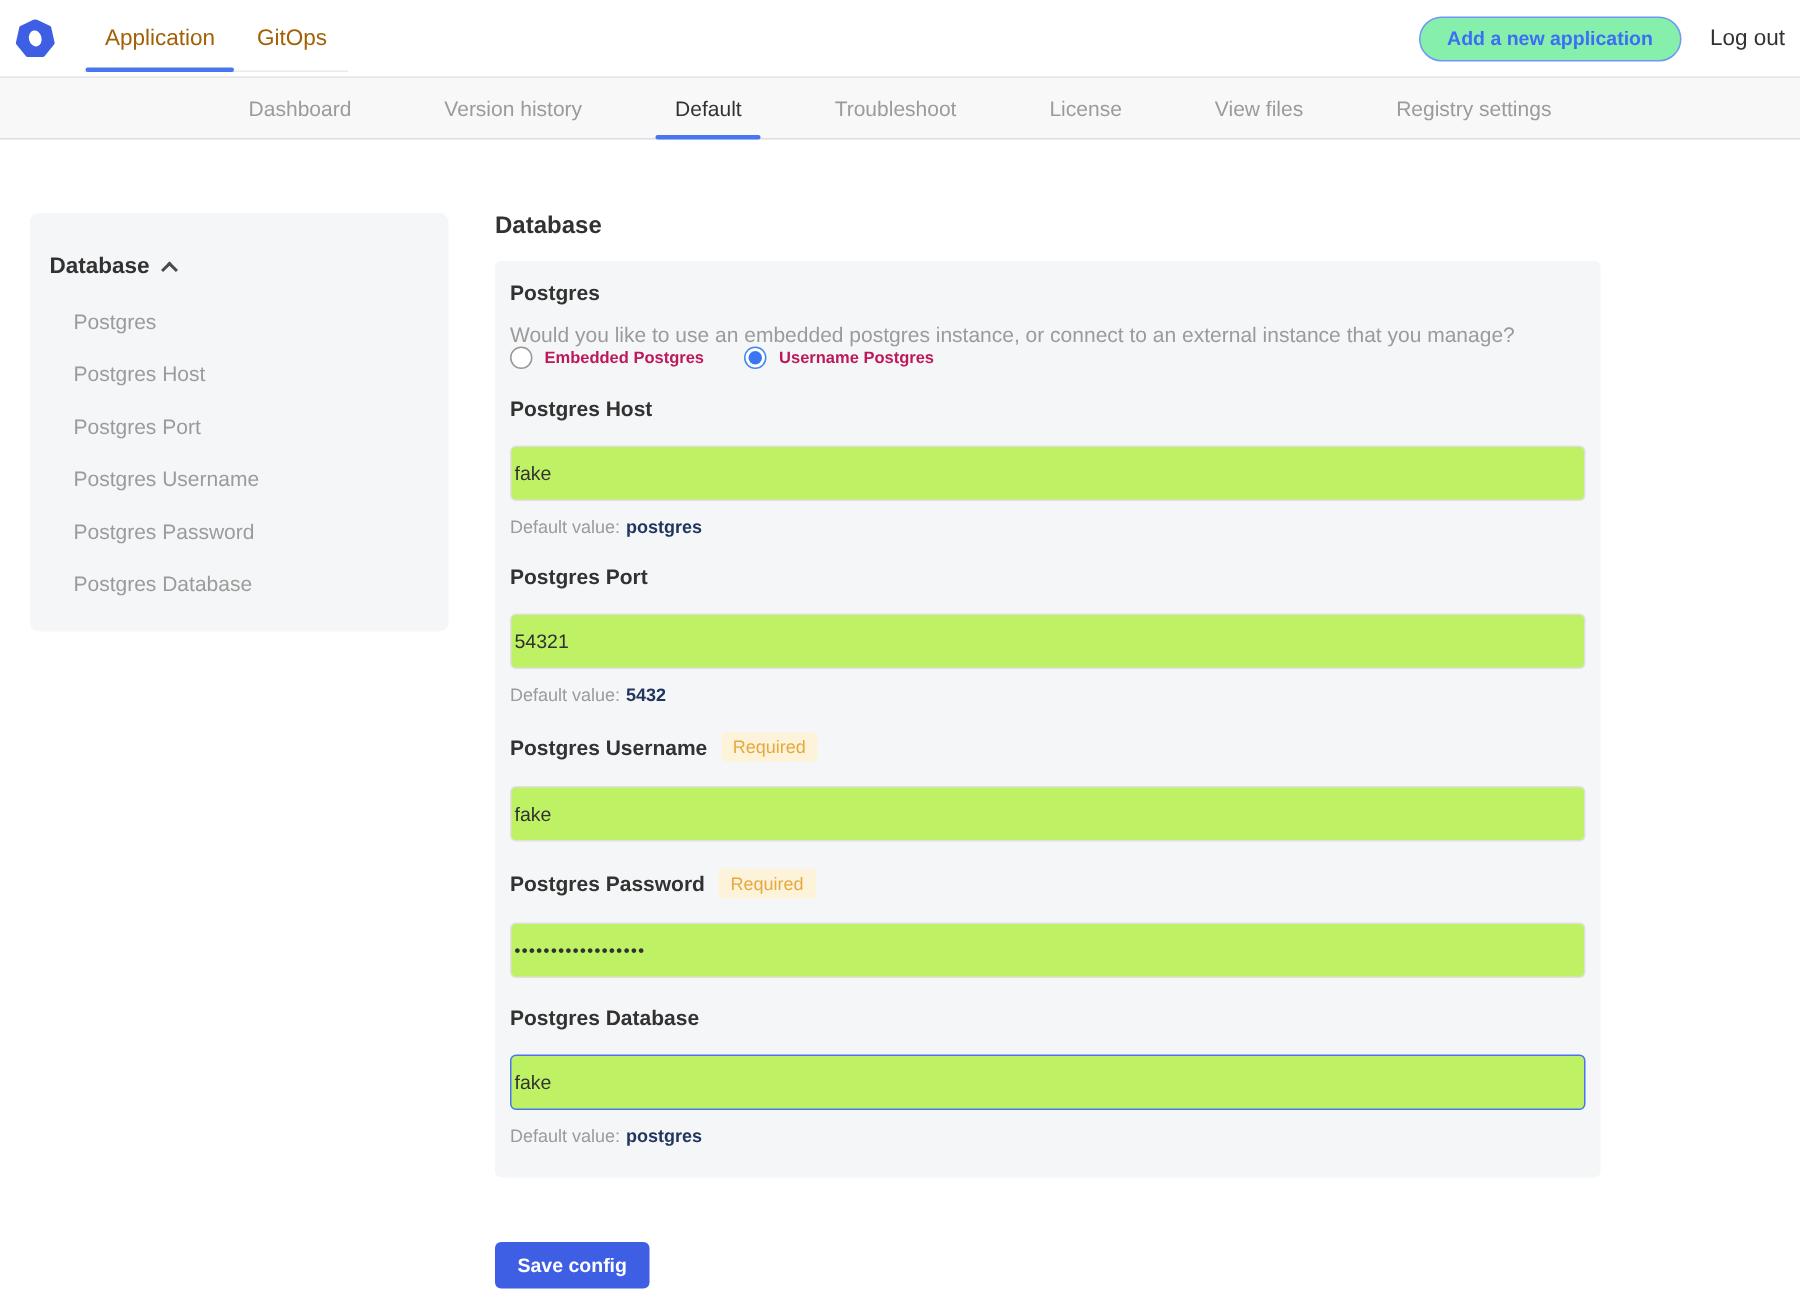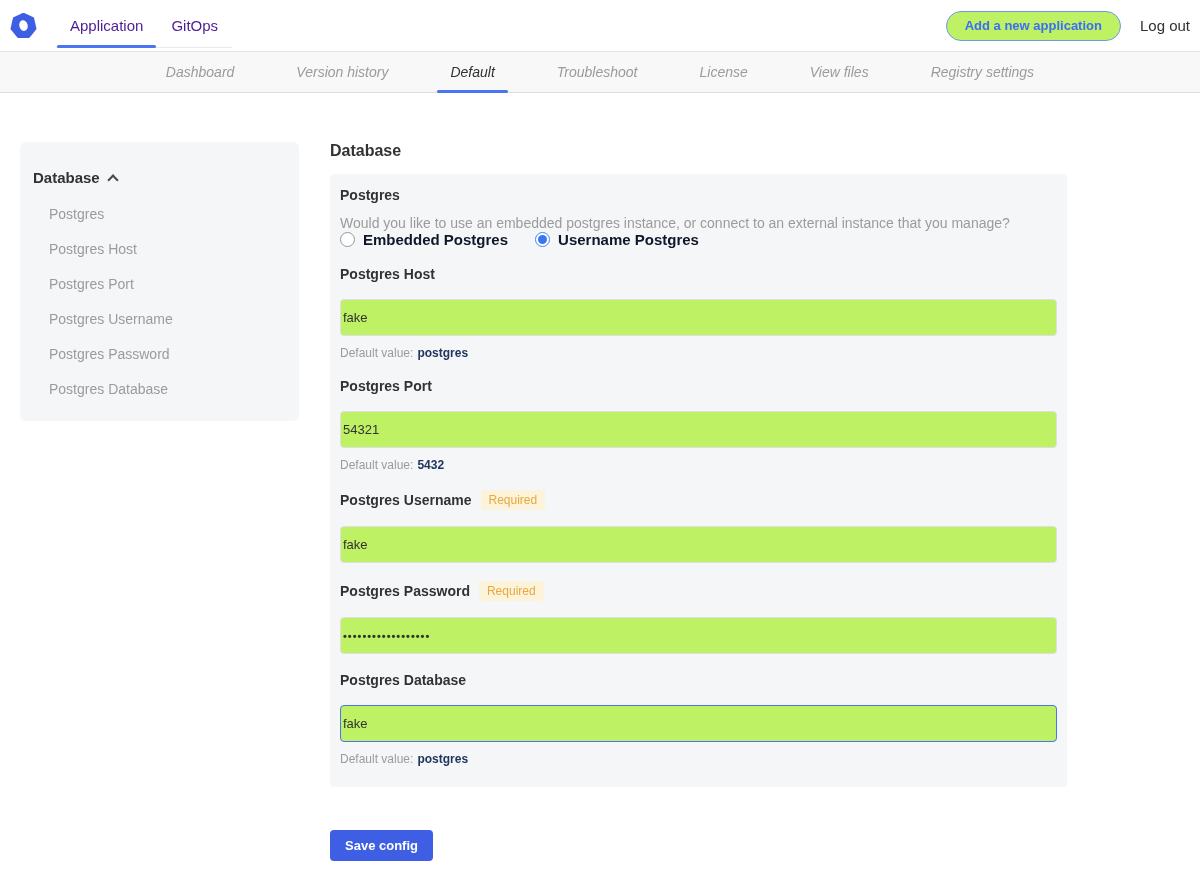--- a/index.html
+++ b/index.html
@@ -22,54 +22,54 @@
   .logo-wrap { display: flex; align-items: center; margin-right: 19px; }
   .top-tabs { display: flex; align-items: stretch; position: relative; }
   .top-tabs::after {
     content: ""; position: absolute; left: 0; right: 0; bottom: 3px;
     height: 1px; background: #e9eaec;
   }
   .top-tab {
     position: relative;
     display: flex; align-items: center;
     padding: 0 13px; margin: 0 1px;
-    font-size: 15px; font-weight: 500; color: #4c1d95;
+    font-size: 15px; font-weight: 500; color: #a16207;
     cursor: pointer; z-index: 1; text-align: center;
   }
   .top-tab.active::before {
     content: ""; position: absolute; left: 0; right: 0; bottom: 3px;
     height: 3px; background: #4b74f0; border-radius: 2px;
   }
   .topnav-right {
     margin-left: auto; display: flex; align-items: center; gap: 19px;
   }
   .pill-btn {
     height: 30px; padding: 0 18px;
     border: 1px solid #6f97f5; border-radius: 30px;
-    background: #bef264; color: #3b6ef5;
+    background: #86efac; color: #3b6ef5;
     font-family: "Liberation Sans", sans-serif;
     font-size: 13px; font-weight: 700;
     cursor: pointer;
   }
   .logout { font-size: 15px; color: #323232; cursor: pointer; text-decoration: none; }
 
   
   .subnav {
     height: 42px;
     background: #f8f8f9;
     border-top: 1px solid #e4e5e7;
     border-bottom: 1px solid #dcdee3;
     display: flex; justify-content: center; align-items: stretch;
     gap: 36px;
   }
   .subnav-item {
     position: relative;
     display: flex; align-items: center;
     padding: 0 13px;
-    font-size: 14px; color: #9b9b9b; cursor: pointer; font-style: italic;
+    font-size: 14px; color: #9b9b9b; cursor: pointer;
   }
   .subnav-item.active { color: #323232; font-weight: 500; }
   .subnav-item.active::after {
     content: ""; position: absolute; left: 0; right: 0; bottom: -1px;
     height: 3px; background: #4b74f0; border-radius: 2px;
   }
 
   
   .content {
     display: flex; align-items: flex-start;
@@ -118,21 +118,21 @@
   .radio-circle {
     width: 15px; height: 15px; border-radius: 50%;
     border: 1px solid #979797; background: #fff;
     display: inline-flex; align-items: center; justify-content: center;
     flex: 0 0 auto;
   }
   .radio-circle.selected { border-color: #4285f4; }
   .radio-circle.selected::after {
     content: ""; width: 9px; height: 9px; border-radius: 50%; background: #3b76f2;
   }
-  .radio-label { font-size: 15px; font-weight: 700; color: #0f172a; }
+  .radio-label { font-size: 11px; font-weight: 700; color: #be185d; }
 
   .field-group { margin-bottom: 18px; }
   .field-group:last-child { margin-bottom: 0; }
   .text-input {
     width: 100%; height: 37px;
     border: 1px solid #dfdfdf; border-radius: 4px;
     background: #bef264; padding: 0 2px;
     font-family: "Liberation Sans", sans-serif;
     font-size: 13px; color: #323232;
     outline: none;

